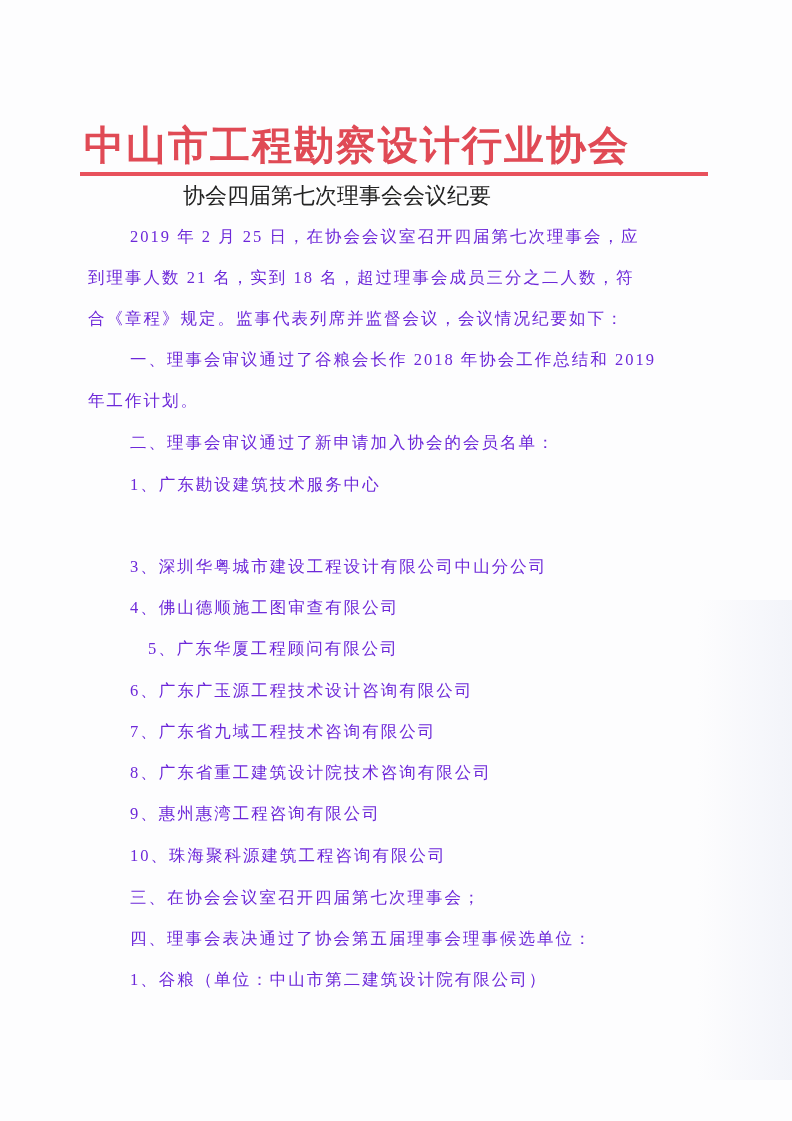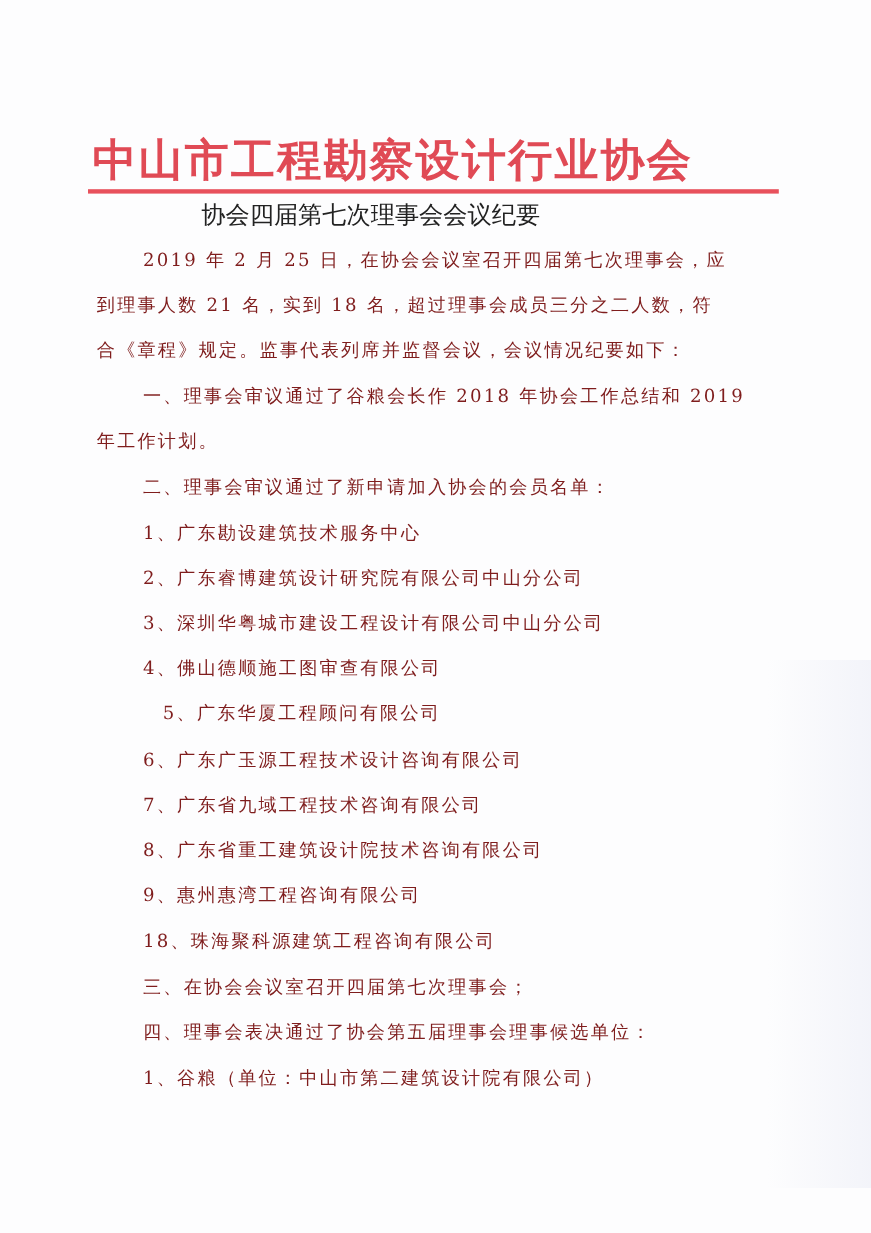--- a/index.html
+++ b/index.html
@@ -24,21 +24,21 @@
   }
   .red-rule {
     position: absolute; left: 80px; top: 172px; width: 628px; height: 4px;
     background: #e8515c;
   }
   .doc-title {
     position: absolute; left: 183px; top: 181px;
     font-family: "DejaVu Sans", sans-serif;
     font-size: 22px; color: #222; white-space: nowrap;
   }
-  .line { position: absolute; white-space: nowrap; font-size: 16.5px; letter-spacing: 2px; color: #7f1d1d; }
+  .line { position: absolute; white-space: nowrap; font-size: 16.5px; letter-spacing: 2px; color: #6d28d9; font-family: Liberation Serif, serif; }
 </style>
 </head>
 <body>
 
 <div class="page">
   <div class="shade"></div>
 
   <div class="org-title">中山市工程勘察设计行业协会</div>
   <div class="red-rule"></div>
   <div class="doc-title">协会四届第七次理事会会议纪要</div>
@@ -46,26 +46,25 @@
   <div class="line" style="left:130px; top:226px;">2019 年 2 月 25 日，在协会会议室召开四届第七次理事会，应</div>
   <div class="line" style="left:88px; top:267px;">到理事人数 21 名，实到 18 名，超过理事会成员三分之二人数，符</div>
   <div class="line" style="left:88px; top:308px;">合《章程》规定。监事代表列席并监督会议，会议情况纪要如下：</div>
 
   <div class="line" style="left:130px; top:349px;">一、理事会审议通过了谷粮会长作 2018 年协会工作总结和 2019</div>
   <div class="line" style="left:88px; top:390px;">年工作计划。</div>
 
   <div class="line" style="left:130px; top:432px;">二、理事会审议通过了新申请加入协会的会员名单：</div>
 
   <div class="line" style="left:130px; top:474px;">1、广东勘设建筑技术服务中心</div>
-  <div class="line" style="left:130px; top:515px;">2、广东睿博建筑设计研究院有限公司中山分公司</div>
   <div class="line" style="left:130px; top:556px;">3、深圳华粤城市建设工程设计有限公司中山分公司</div>
   <div class="line" style="left:130px; top:597px;">4、佛山德顺施工图审查有限公司</div>
   <div class="line" style="left:148px; top:638px;">5、广东华厦工程顾问有限公司</div>
   <div class="line" style="left:130px; top:680px;">6、广东广玉源工程技术设计咨询有限公司</div>
   <div class="line" style="left:130px; top:721px;">7、广东省九域工程技术咨询有限公司</div>
   <div class="line" style="left:130px; top:762px;">8、广东省重工建筑设计院技术咨询有限公司</div>
   <div class="line" style="left:130px; top:803px;">9、惠州惠湾工程咨询有限公司</div>
-  <div class="line" style="left:130px; top:845px;">18、珠海聚科源建筑工程咨询有限公司</div>
+  <div class="line" style="left:130px; top:845px;">10、珠海聚科源建筑工程咨询有限公司</div>
 
   <div class="line" style="left:130px; top:887px;">三、在协会会议室召开四届第七次理事会；</div>
   <div class="line" style="left:130px; top:928px;">四、理事会表决通过了协会第五届理事会理事候选单位：</div>
   <div class="line" style="left:130px; top:969px;">1、谷粮（单位：中山市第二建筑设计院有限公司）</div>
 </div>
 
 </body></html>

